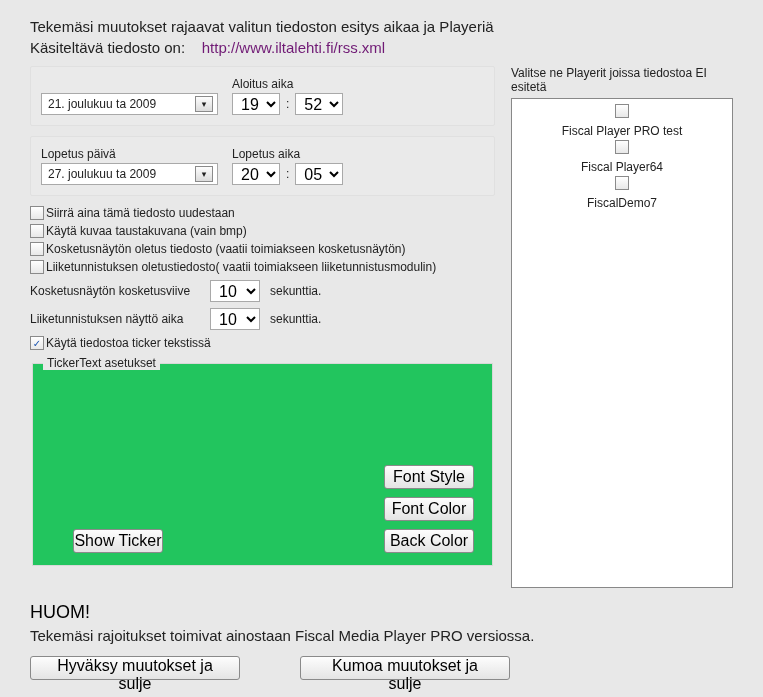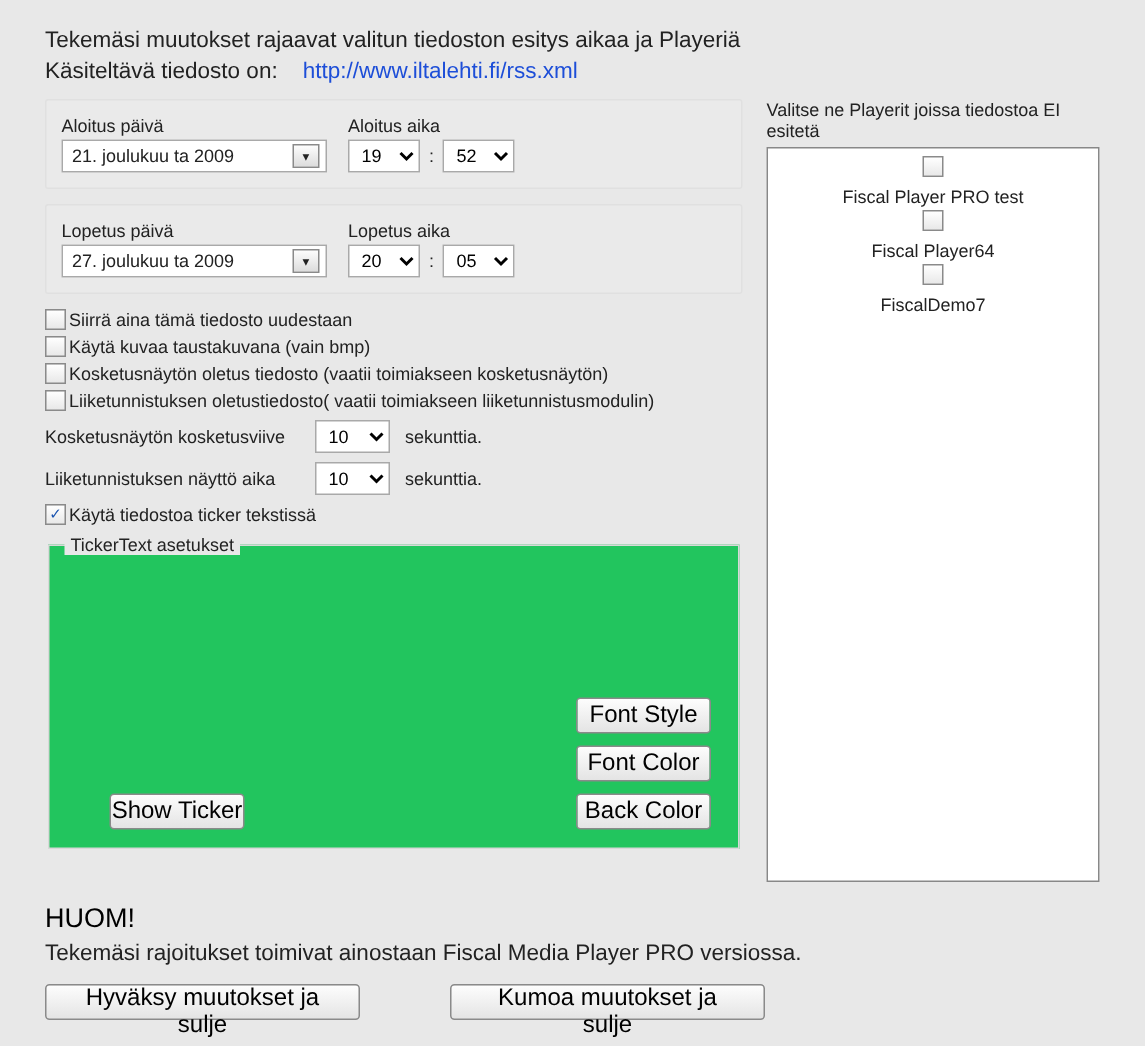--- a/index.html
+++ b/index.html
@@ -16,21 +16,21 @@
     padding: 18px 30px 20px 30px;
   }
   .intro-line1 {
     font-size: 15px;
     margin-bottom: 4px;
   }
   .intro-line2 {
     font-size: 15px;
     margin-bottom: 10px;
   }
-  .url { color: #1d4ed8; }
+  .url { color: #701a75; }
   .main-cols {
     display: flex;
     gap: 16px;
     align-items: flex-start;
   }
   .left-col { flex: 1 1 auto; }
   .right-col { width: 222px; }
 
   fieldset.group {
     border: 1px solid #e0e0e0;
@@ -63,21 +63,21 @@
     background: linear-gradient(#fdfdfd,#dcdcdc);
     display: inline-flex; align-items:center; justify-content:center;
     font-size: 9px;
   }
   .time-block { display:flex; flex-direction:column; }
   .time-row { display:flex; align-items:center; gap:6px; }
   select.sel {
     height: 22px;
     background: #fff;
     border: 1px solid #a9a9a9;
-    font-size: 12px;
+    font-size: 16px;
     padding: 1px 4px;
   }
   .sel-time { width: 48px; }
 
   .chk-row {
     display: flex;
     align-items: center;
     gap: 2px;
     margin: 4px 0 4px 0;
   }
@@ -179,21 +179,20 @@
     <span>Käsiteltävä tiedosto on:</span>&nbsp;&nbsp;&nbsp;
     <span class="url">http://www.iltalehti.fi/rss.xml</span>
   </div>
 
   <div class="main-cols">
     <div class="left-col">
 
       <fieldset class="group">
         <div class="row">
           <div class="date-block">
-            <div class="sub-label">Aloitus päivä</div>
             <div class="date-picker">
               <span>21.  joulukuu  ta 2009</span>
               <span class="dp-btn">▾</span>
             </div>
           </div>
           <div class="time-block">
             <div class="sub-label">Aloitus aika</div>
             <div class="time-row">
               <select class="sel sel-time"><option>19</option></select>
               <span>:</span>

